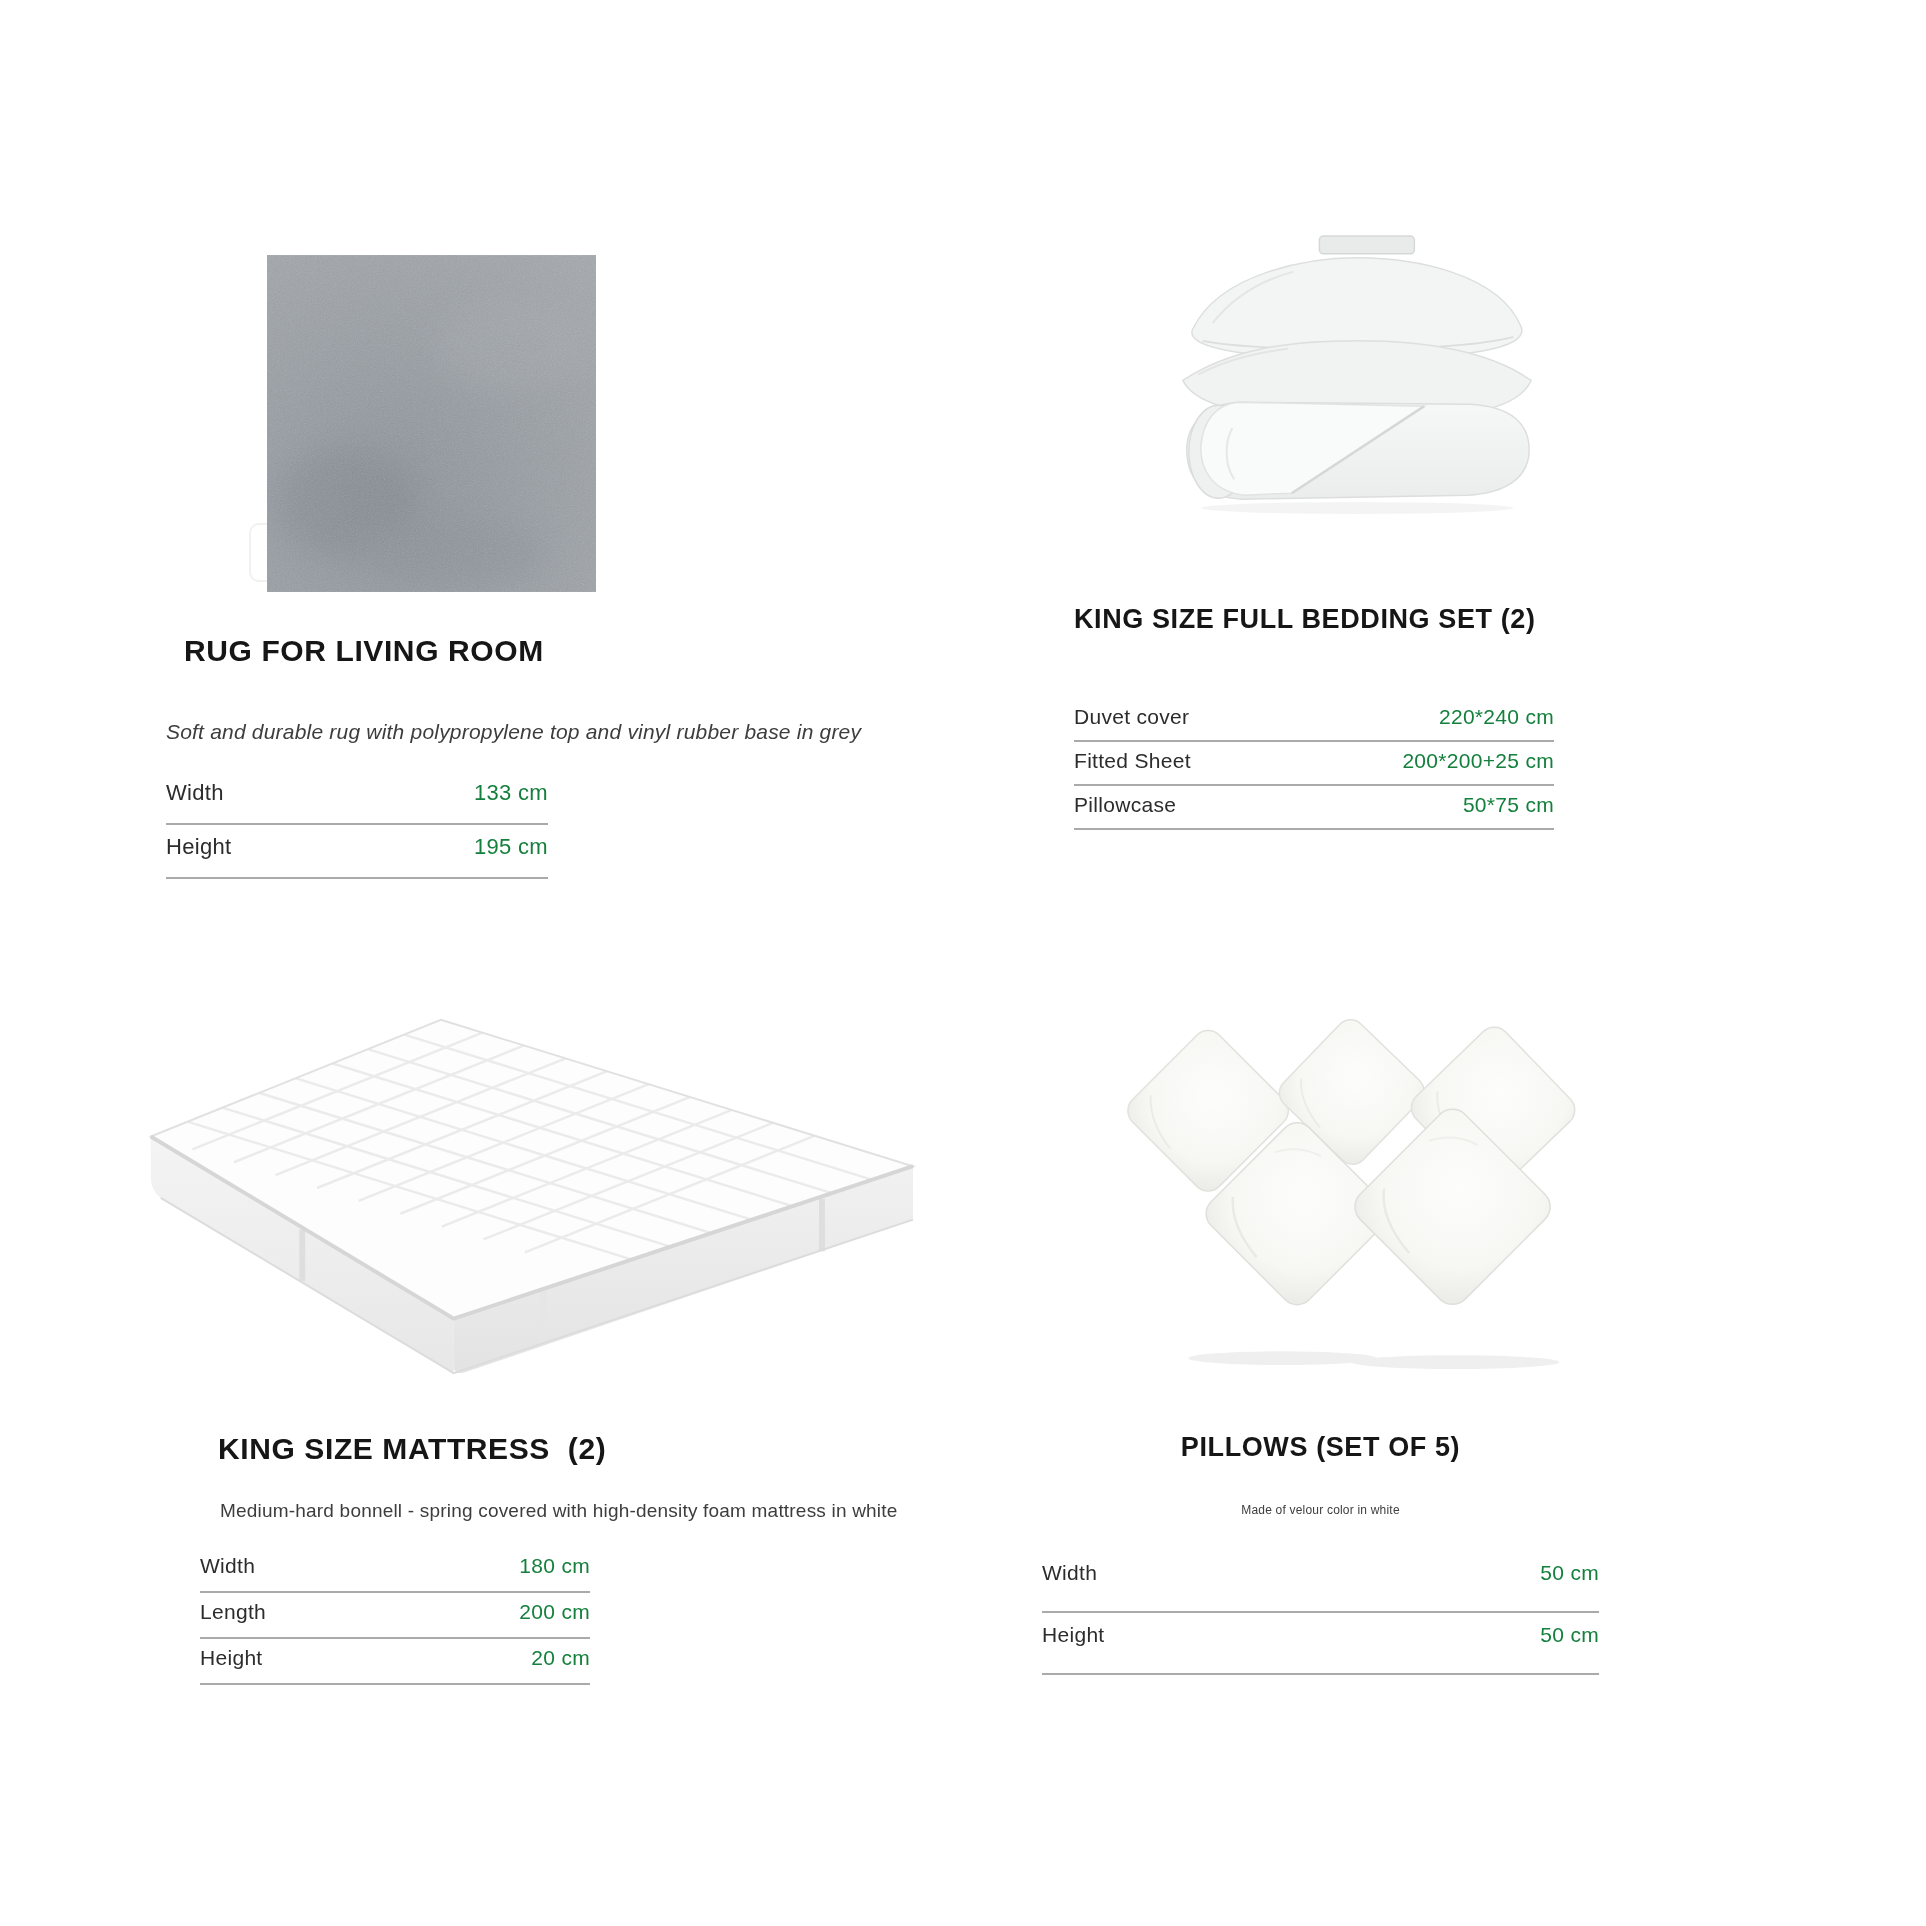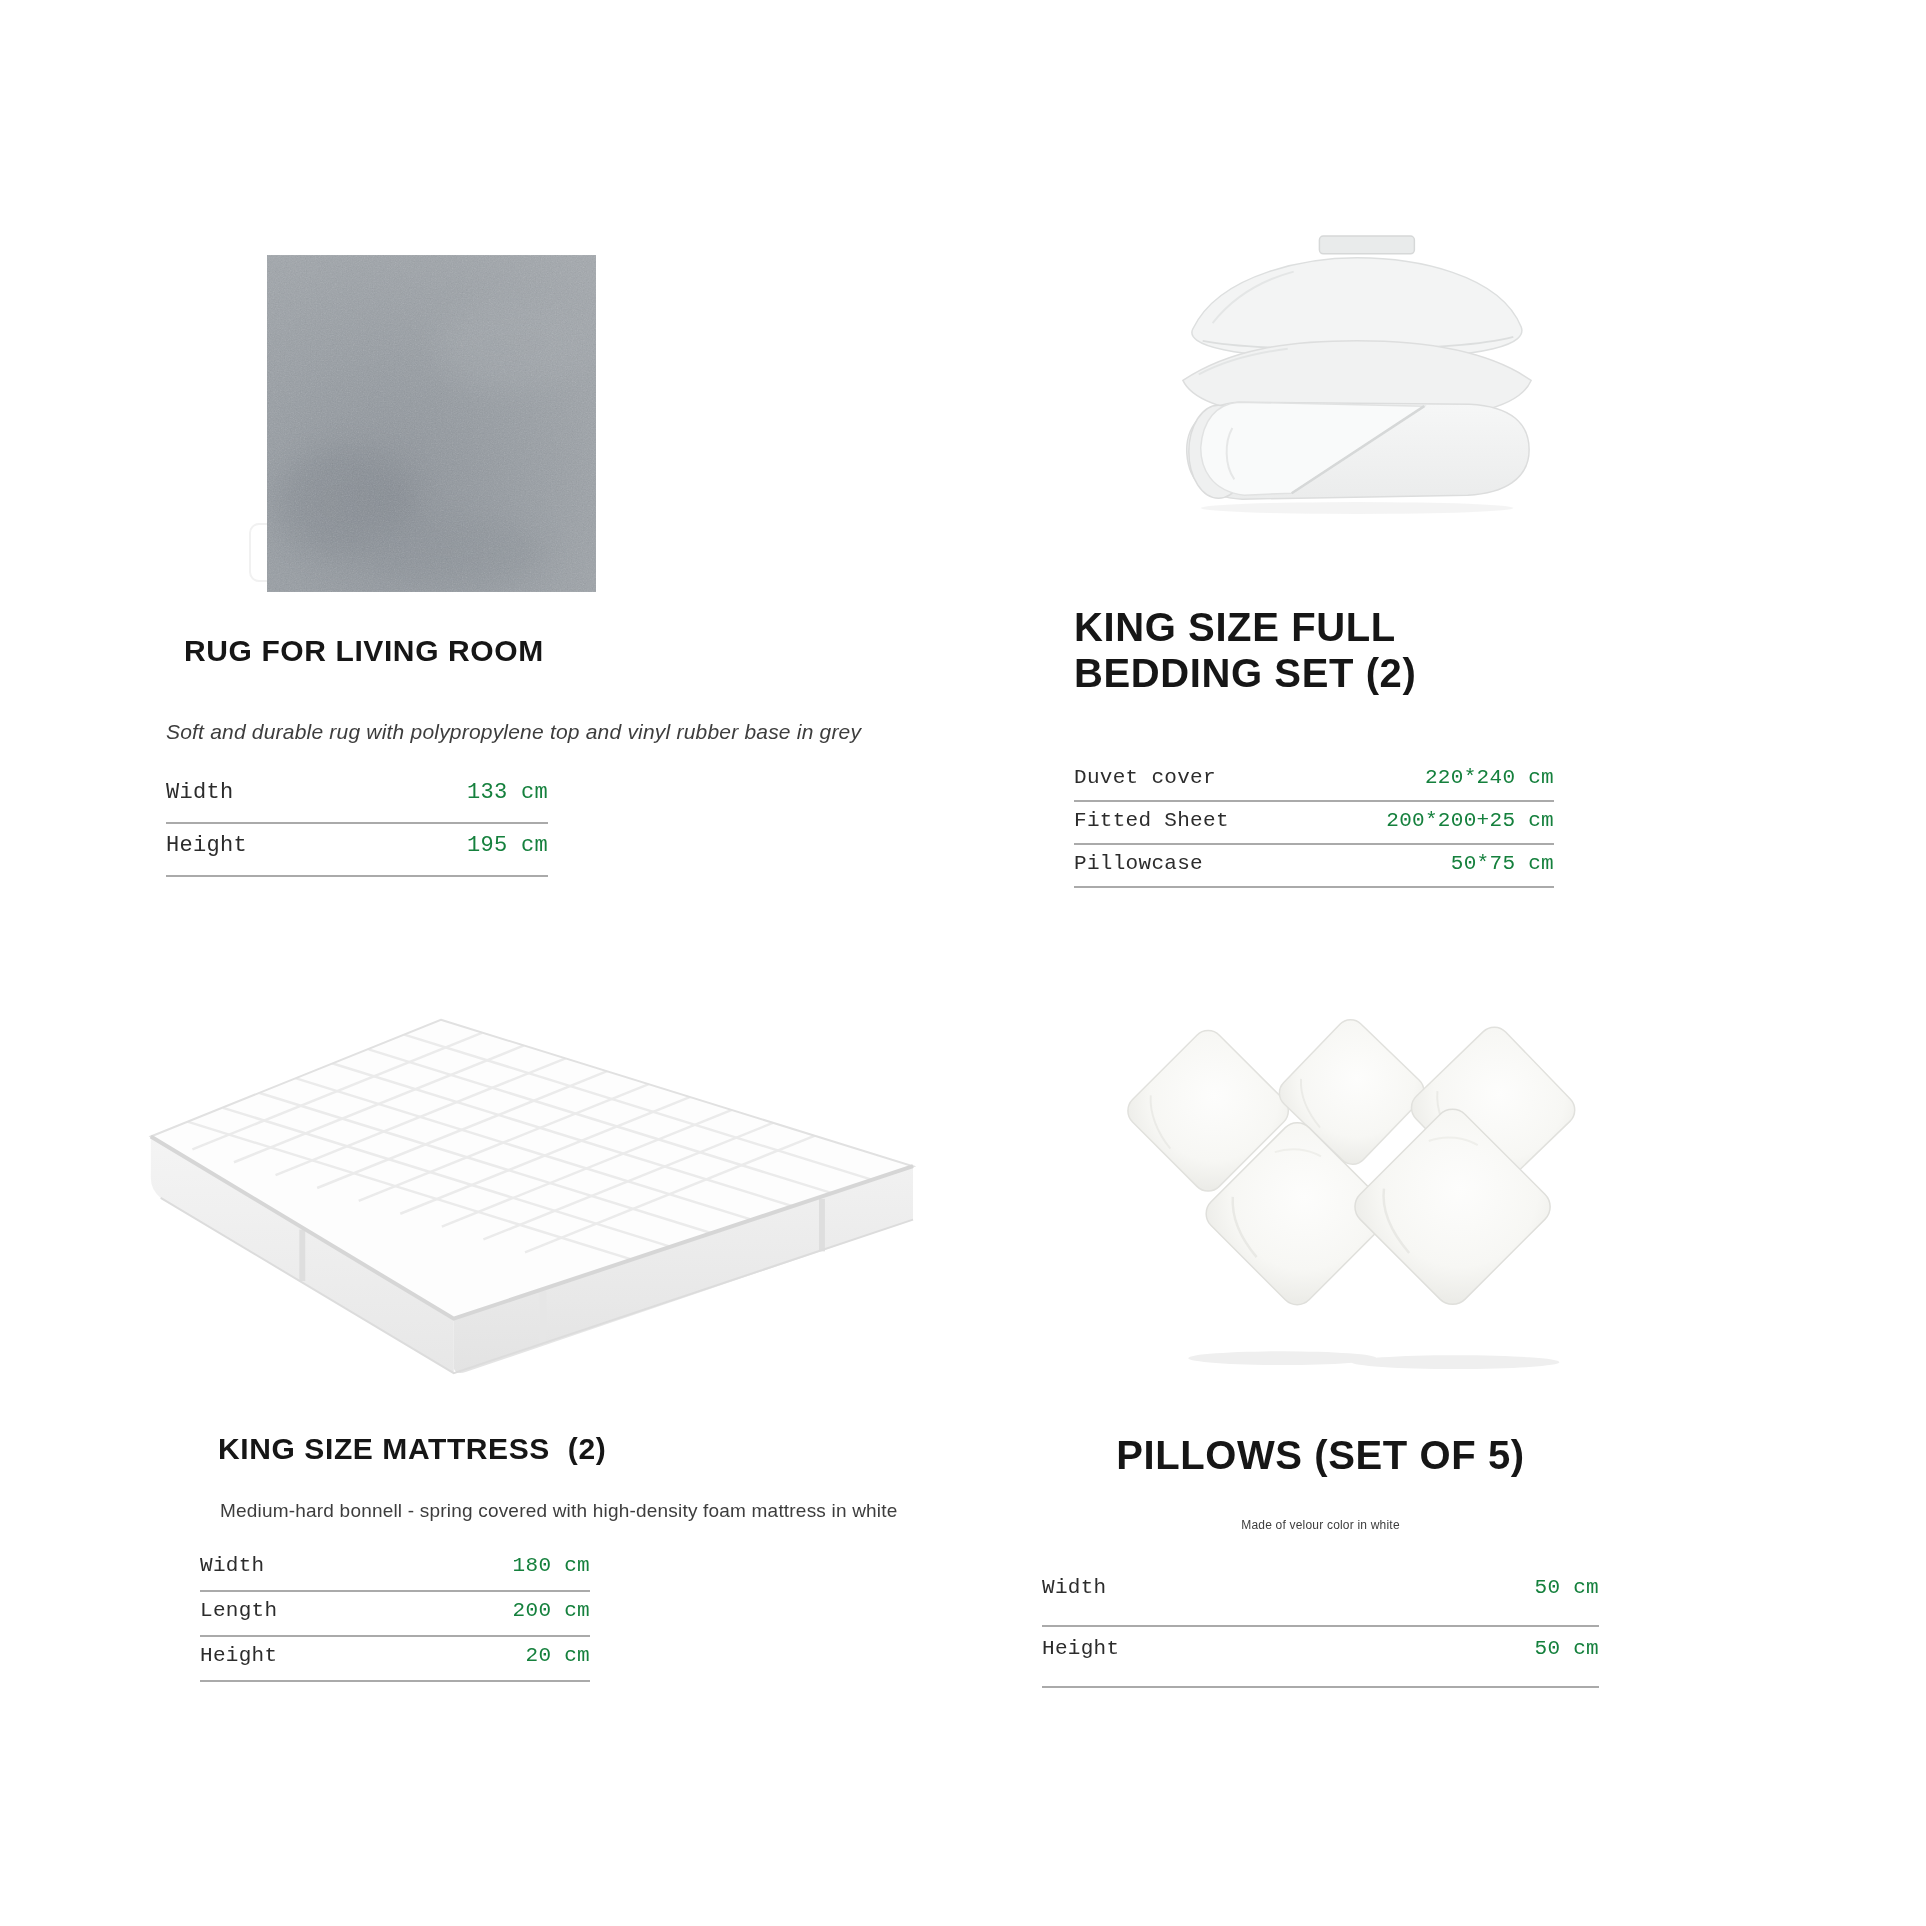--- a/index.html
+++ b/index.html
@@ -9,28 +9,27 @@
     font-family:"Liberation Sans", sans-serif;
     color:#222;
   }
   .abs{position:absolute;}
   
   .product-title{
     font-weight:700;color:#161616;letter-spacing:0.6px;
     white-space:pre-wrap;line-height:1.15;
   }
   .title-left{font-size:30px;margin-left:18px;}
-  .title-right{font-size:40px;}
+  .title-right{font-size:27px;}
   .product-desc{color:#3d3d3d;letter-spacing:0.2px;line-height:1.3;}
   
   .spec-table{display:block;}
   .spec-row{
     display:flex;justify-content:space-between;align-items:baseline;
     border-bottom:2px solid #aaaaaa;
-    font-family:Liberation Mono, monospace;
   }
   .spec-label{color:#2c2c2c;letter-spacing:0.3px;}
   .spec-value{color:#15803d;letter-spacing:0.3px;}
   .rows-rug .spec-row{padding:9px 0 17px;font-size:22px;}
   .rows-bedding .spec-row{padding:7px 0 11px;font-size:21px;}
   .rows-mattress .spec-row{padding:7px 0 13px;font-size:21px;}
   .rows-pillows .spec-row{padding:10px 0 26px;font-size:21px;}
   
   #section-rug{left:166px;top:634px;width:762px;}
   #section-rug .product-desc{margin-top:49px;font-size:21px;font-style:italic;}

